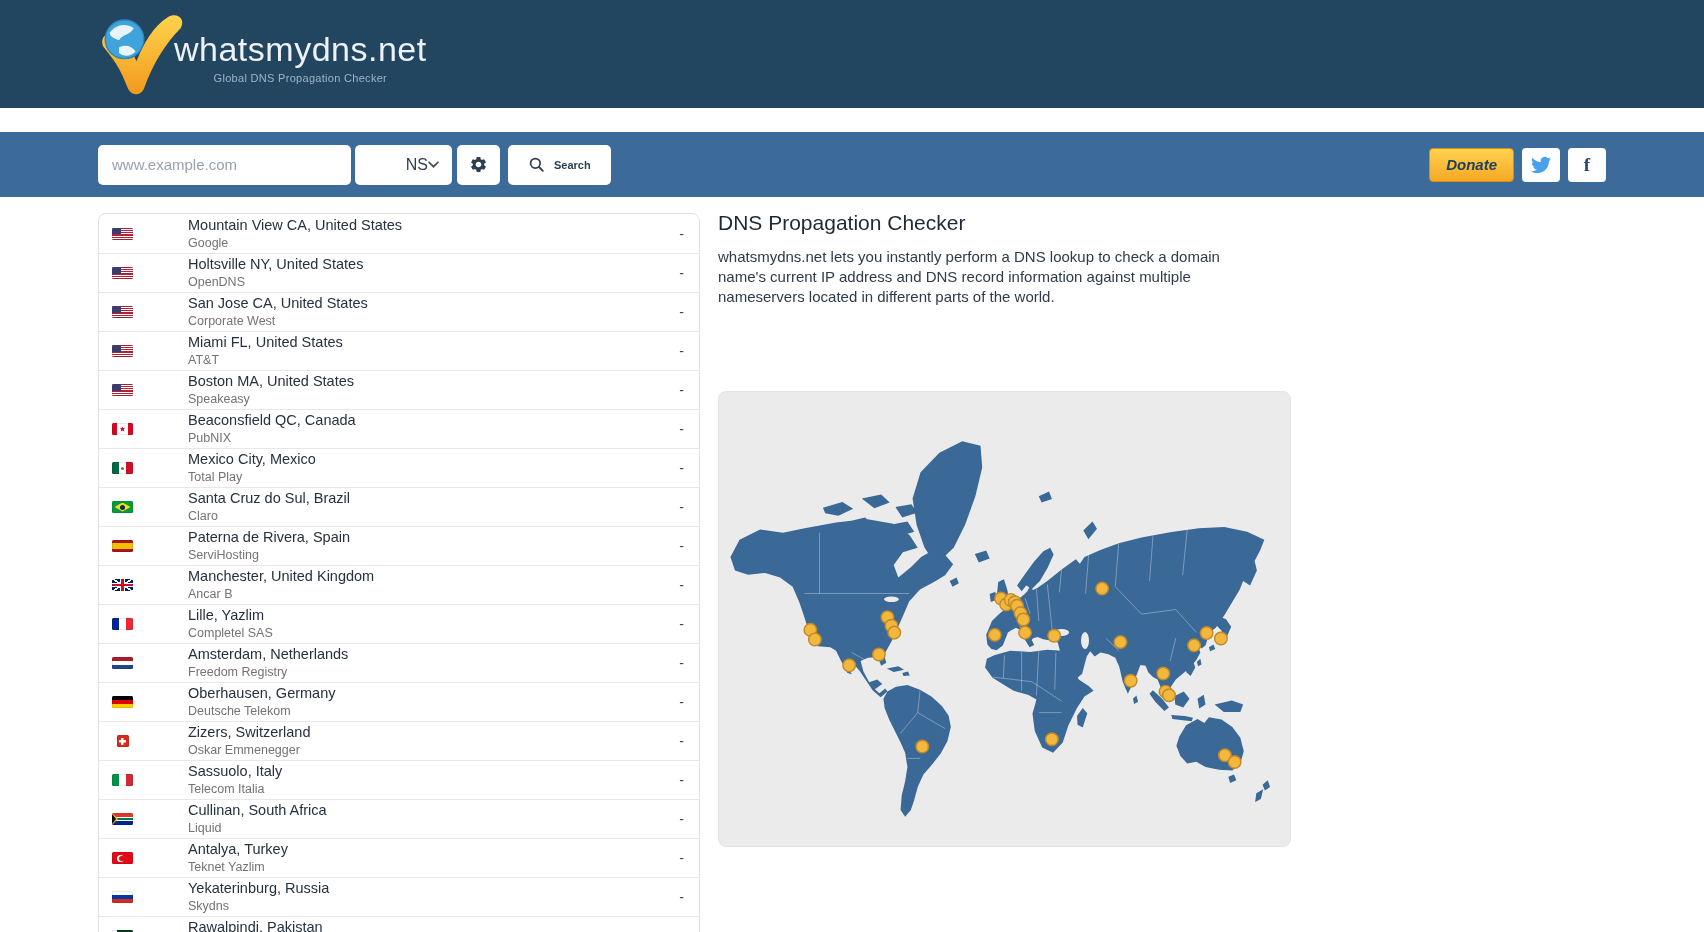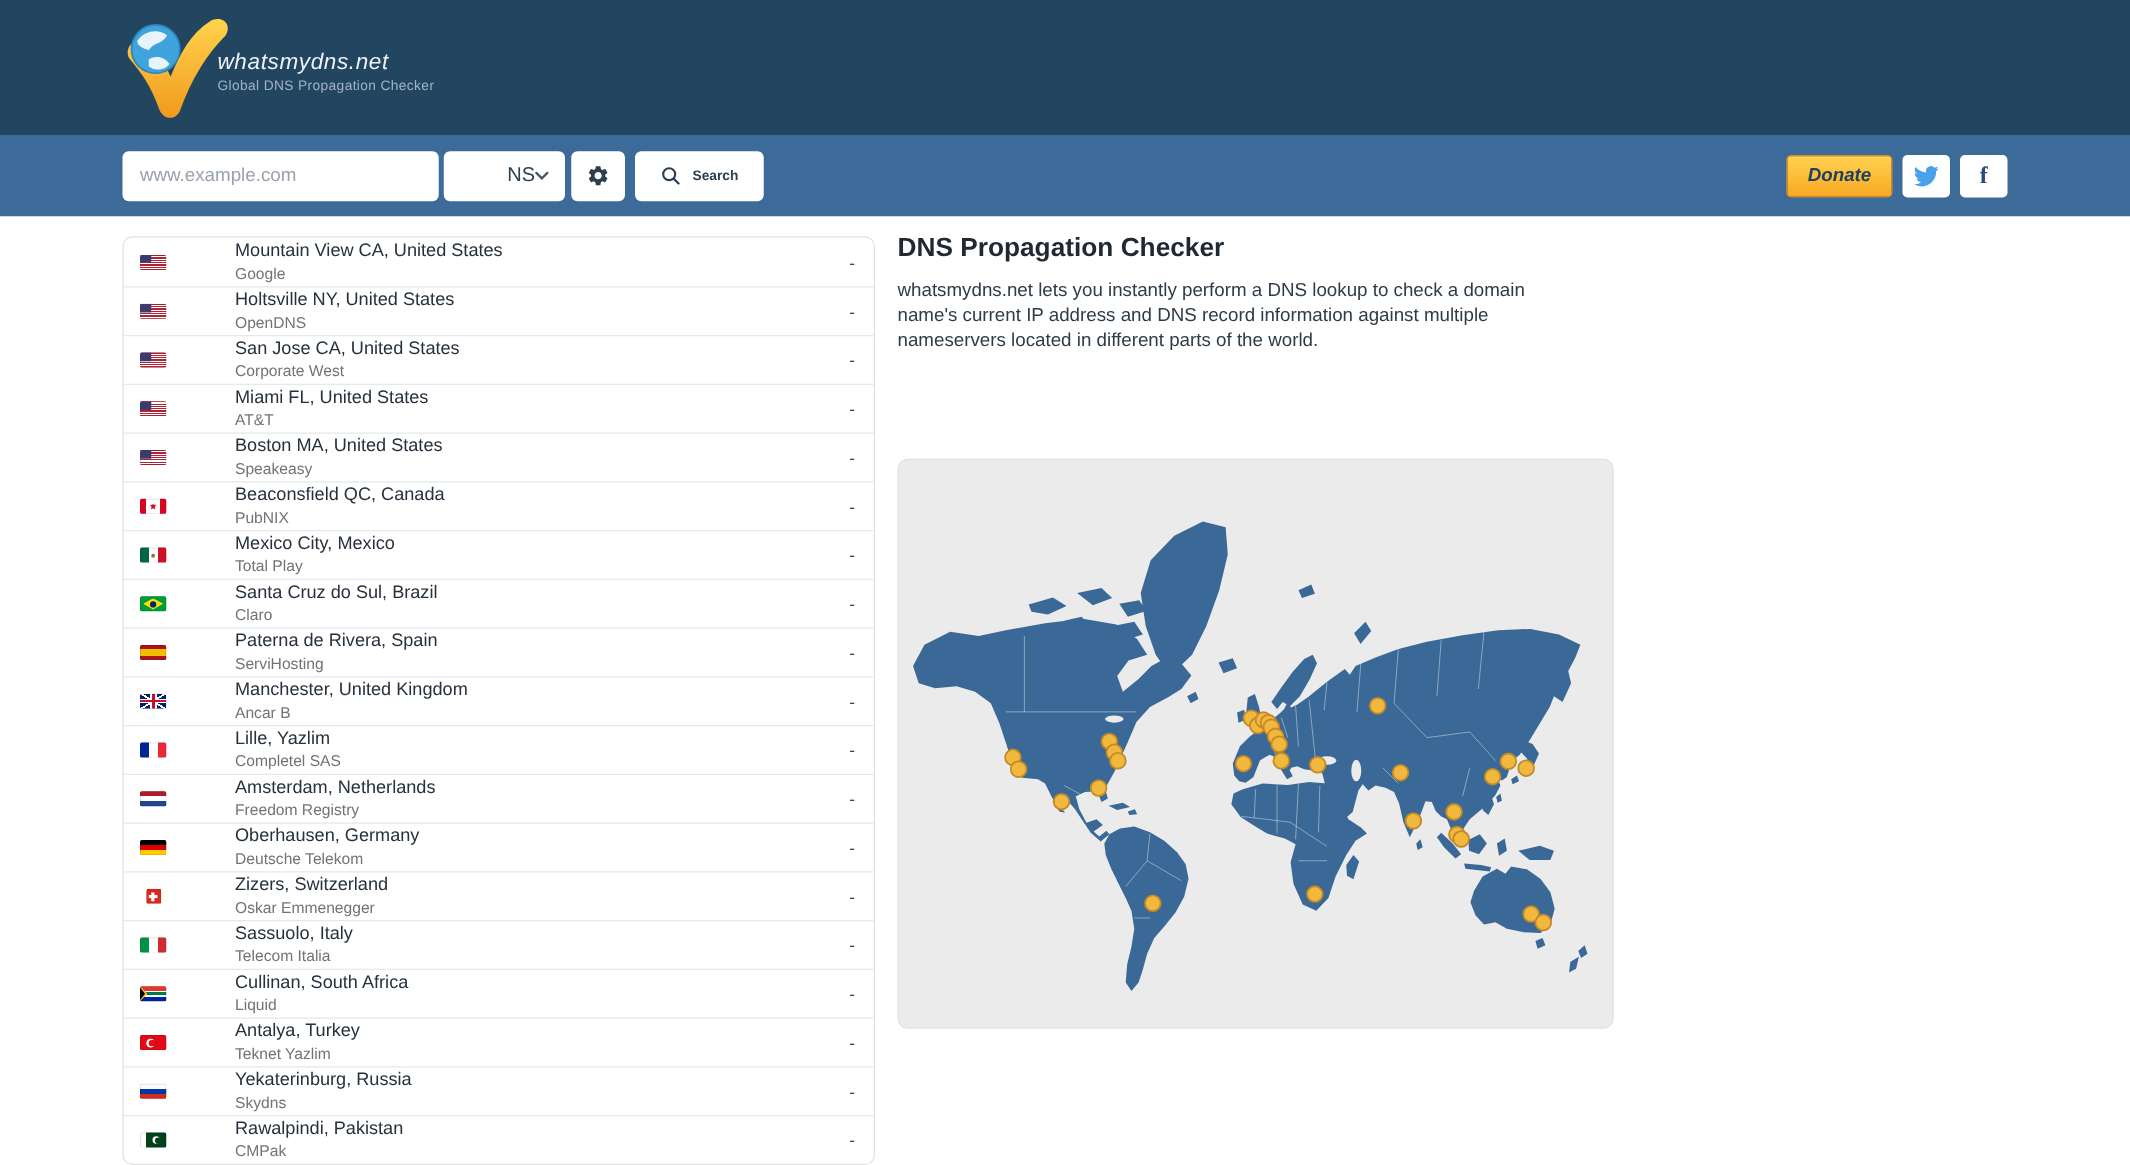--- a/index.html
+++ b/index.html
@@ -4,25 +4,25 @@
 <style>
   * { margin:0; padding:0; box-sizing:border-box; }
   html,body { width:1704px; height:932px; overflow:hidden; background:#fff;
               font-family:"Liberation Sans", sans-serif; }
 
   
   .top-header { height:108px; background:#234660; display:flex; align-items:center; padding-left:96px; }
   .brand { display:flex; align-items:center; }
   .brand-logo { width:92px; height:86px; flex-shrink:0; }
   .brand-textcol { margin-left:-14px; margin-top:6px; display:flex; flex-direction:column; }
-  .brand-name { font-size:18px; color:#EEF1F5; letter-spacing:.5px;font-style:italic; }
+  .brand-name { font-size:34px; color:#EEF1F5; letter-spacing:.5px; }
   .brand-tagline { font-size:11px; color:#9FB3C4; letter-spacing:.3px; text-align:center; margin-top:3px; }
 
   
-  .toolbar { height:65px; background:#3D6B99; display:flex; align-items:center; padding:0 98px; }
+  .toolbar { height:65px; background:#3D6B99; display:flex; align-items:center; padding:0 98px;margin-top:24px; }
   .search-input { width:253px; height:40px; border:none; border-radius:5px; padding:0 14px;
                   font-size:15px; color:#2D3E50; outline:none; font-family:inherit; }
   .search-input::placeholder { color:#98A2AE; }
   .rec-select { width:97px; height:40px; background:#fff; border-radius:5px; margin-left:4px;
                 display:flex; align-items:center; justify-content:flex-end; padding:0 13px 0 16px;
                 font-size:16px; color:#2D3E50; cursor:pointer; }
   .gear-btn { width:43px; height:40px; background:#fff; border-radius:5px; margin-left:5px;
               display:flex; align-items:center; justify-content:center; border:none; cursor:pointer; }
   .search-btn { height:40px; background:#fff; border-radius:5px; margin-left:8px; border:none;
                 display:flex; align-items:center; padding:0 20px; gap:9px; font-size:11px; font-weight:700;
@@ -43,21 +43,21 @@
                   border-radius:8px; background:#fff; overflow:hidden; align-self:flex-start; }
   .server-row { height:39px; display:flex; align-items:center; padding-left:13px;gap:44px; }
   .server-row + .server-row { border-top:1px solid #E6E8EA; }
   .flag-box { width:21px; display:flex; justify-content:center; margin-right:11px; flex-shrink:0; }
   .row-text { display:flex; flex-direction:column; justify-content:center; line-height:1.15; }
   .row-loc { font-size:14.5px; color:#26313D; }
   .row-prov { font-size:12.5px; color:#737373; margin-top:2px; }
   .row-result { margin-left:auto; padding-right:15px; font-size:14px; color:#3D4855; }
 
   .info-col { margin-left:18px; width:575px; }
-  .page-title { font-size:21px; font-weight:700; color:#1F2933; line-height:26px; }
+  .page-title { font-size:21px; font-weight:400; color:#1F2933; line-height:26px; }
   .page-desc { margin-top:11px; font-size:15px; line-height:20px; color:#2E3B48; max-width:507px; }
   .map-wrap { margin-top:84px; width:573px; height:456px; background:#EBEBEB;
               border:1px solid #E2E2E2; border-radius:8px; overflow:hidden; }
   .map-wrap svg { display:block; width:100%; height:100%; }
   .land { fill:#3A6897; }
   .inner-border { fill:none; stroke:rgba(255,255,255,.45); stroke-width:1.3; }
   .lake { fill:#EBEBEB; }
   .marker { fill:#F2B73D; stroke:#C18A28; stroke-width:2.5; }
 
   

